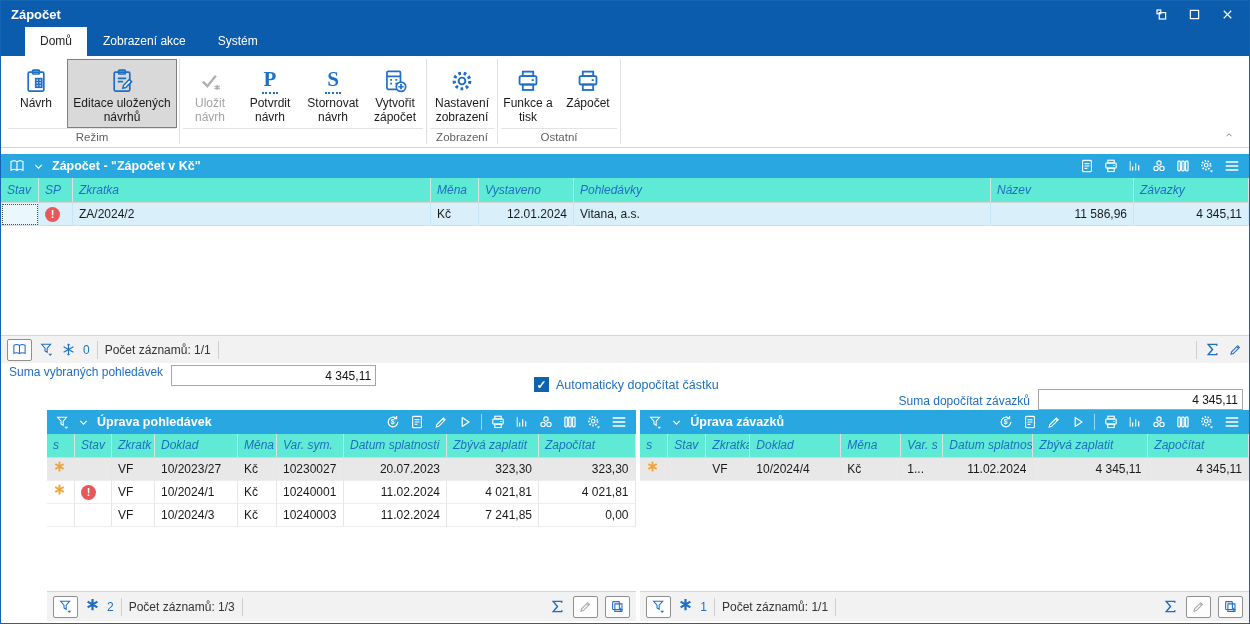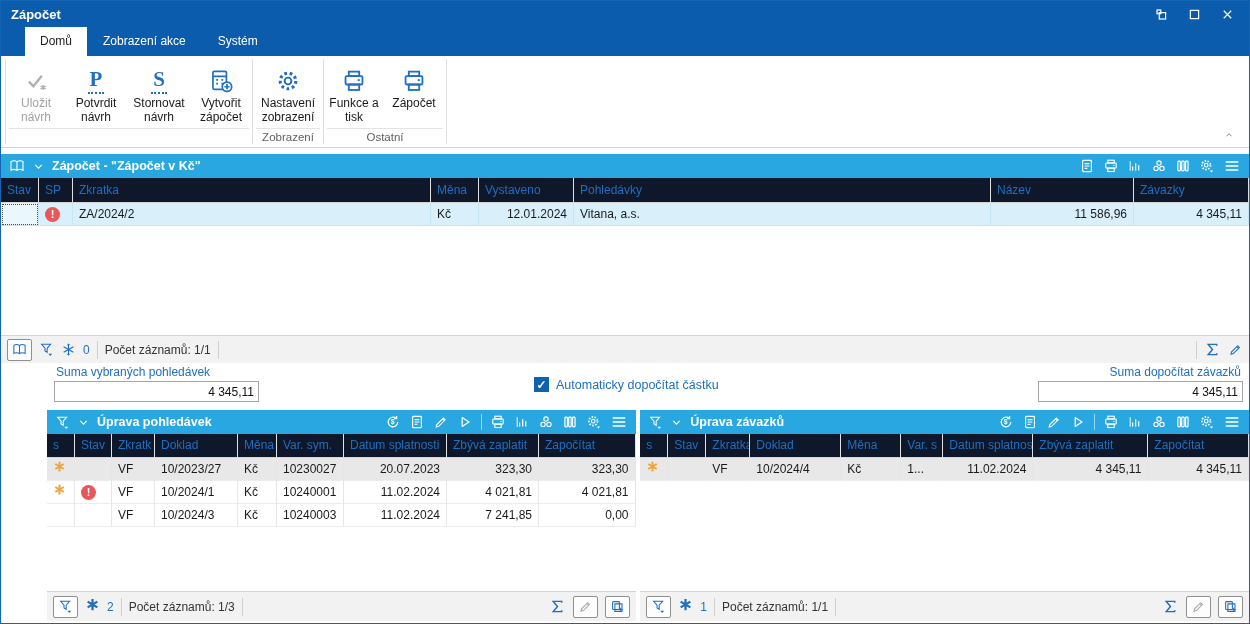--- a/index.html
+++ b/index.html
@@ -39,21 +39,21 @@
   .panel-h { height:24px; background:#28a7e0; color:#fff; display:flex; align-items:center; padding:0 8px; gap:7px; flex:none; }
   .panel-h .ptitle { font-size:12.5px; font-weight:bold; white-space:nowrap; }
   .panel-h svg { width:16px; height:16px; color:#fff; flex:none; }
   .panel-h .hicons { margin-left:auto; display:flex; align-items:center; gap:8px; }
   .panel-h .hsep { width:1px; height:16px; background:rgba(255,255,255,.55); }
 
   .g-row { display:grid; }
   .maincols { grid-template-columns:38px 34px 358px 48px 95px 417px 143px 1fr; }
   .lcols    { grid-template-columns:28px 37px 43px 83px 39px 67px 103px 92px 1fr; }
   .rcols    { grid-template-columns:28px 38px 44px 91px 60px 42px 90px 115px 1fr; }
-  .g-head { height:25px; border-bottom:1px solid #d6d6d6; background:#0f172a; flex:none; }
+  .g-head { height:25px; border-bottom:1px solid #d6d6d6; background:#5eead4; flex:none;font-style:italic; }
   .g-head .c { color:#1e6fc0; font-size:12px; line-height:24px; padding:0 6px; border-right:1px solid #e0e0e0; overflow:hidden; white-space:nowrap; }
   .g-body-row { height:23px; background:#fff; flex:none; }
   .g-body-row .c { font-size:12px; line-height:22px; color:#1a1a1a; padding:0 6px; border-right:1px solid #e6e6e6; border-bottom:1px solid #ededed; overflow:hidden; white-space:nowrap; display:flex; align-items:center; }
   .c.num { justify-content:flex-end; text-align:left; }
   .g-head .c.num { text-align:left; }
   .sel-row { background:#d9f0fb; }
   .sel-row .c { border-bottom:1px solid #c7e6f5; border-right:1px solid #c7e6f5; }
   .cur-row { background:#e8e8e8; }
   .focus-cell { outline:1px dotted #4a4a4a; outline-offset:-2px; background:#eaf7fd; }
   .g-fill { flex:1; background:#fff; }
@@ -69,21 +69,21 @@
   .statusbar .stext { color:#333; font-size:12px; }
   .statusbar .count { color:#1e6fc0; font-size:12px; }
   .statusbar .ssep { width:1px; height:18px; background:#cfcfcf; }
   .statusbar svg { width:15px; height:15px; }
   .boxic { width:25px; height:22px; border:1px solid #8f8f8f; border-radius:2px; background:#fdfdfd; display:flex; align-items:center; justify-content:center; color:#1f6fc4; flex:none; }
   .boxic.dis { color:#a8a8a8; }
   .sright { margin-left:auto; display:flex; align-items:center; gap:7px; }
 
   
   .sumsrow { height:47px; background:#fff; flex:none; position:relative; display:flex; }
-  .sumbox { display:flex; flex-direction:column; padding-top:2px;padding-left:47px; }
+  .sumbox { display:flex; padding-top:2px; }
   .sumbox .slabel { color:#1e6fc0; font-size:12px; padding:0 2px 2px 8px; }
   .sumbox input { width:205px; height:21px; border:1px solid #a6a6a6; font-family:"Liberation Sans", sans-serif; font-size:12px; text-align:right; padding:0 4px; color:#111; margin-left:6px; }
   .sumbox.right { margin-left:auto; align-items:flex-end; }
   .sumbox.right .slabel { padding:0 8px 2px 2px; }
   .sumbox.right input { margin-right:6px; margin-left:0; }
   .cbwrap { position:absolute; left:533px; top:14px; display:flex; align-items:center; gap:7px; }
   .cbox { width:15px; height:15px; background:#0f62ac; border:1px solid #0f62ac; display:flex; align-items:center; justify-content:center; color:#fff; font-size:12px; font-weight:bold; }
   .cblabel { color:#1e6fc0; font-size:12.5px; }
 
   
@@ -254,20 +254,41 @@
     </span>
   </div>
 
   <div class="tabbar">
     <div class="tab active">Domů</div>
     <div class="tab">Zobrazení akce</div>
     <div class="tab">Systém</div>
   </div>
 
   <div class="ribbon">
+    <div class="rgroup">
+      <div class="gbtns">
+        <div class="rbtn" style="width:58px">
+          <span class="bicon">
+              <svg>
+                <use href="#i-clipboard"></use>
+              </svg>
+            </span>
+          <span>Návrh</span>
+        </div>
+        <div class="rbtn selected" style="width:110px">
+          <span class="bicon">
+              <svg>
+                <use href="#i-clipedit"></use>
+              </svg>
+            </span>
+          <span>Editace uložených návrhů</span>
+        </div>
+      </div>
+      <div class="glabel">Režim</div>
+    </div>
     <div class="gsep"></div>
 
     <div class="rgroup">
       <div class="gbtns">
         <div class="rbtn disabled" style="width:56px">
           <span class="bicon">
               <svg>
                 <use href="#i-checkstar"></use>
               </svg>
             </span>

